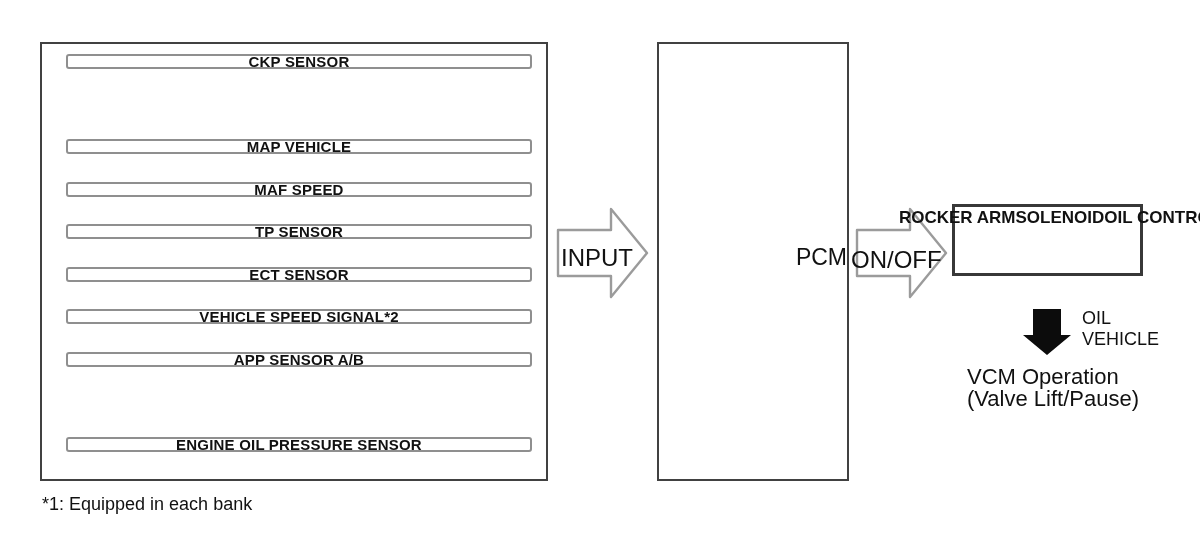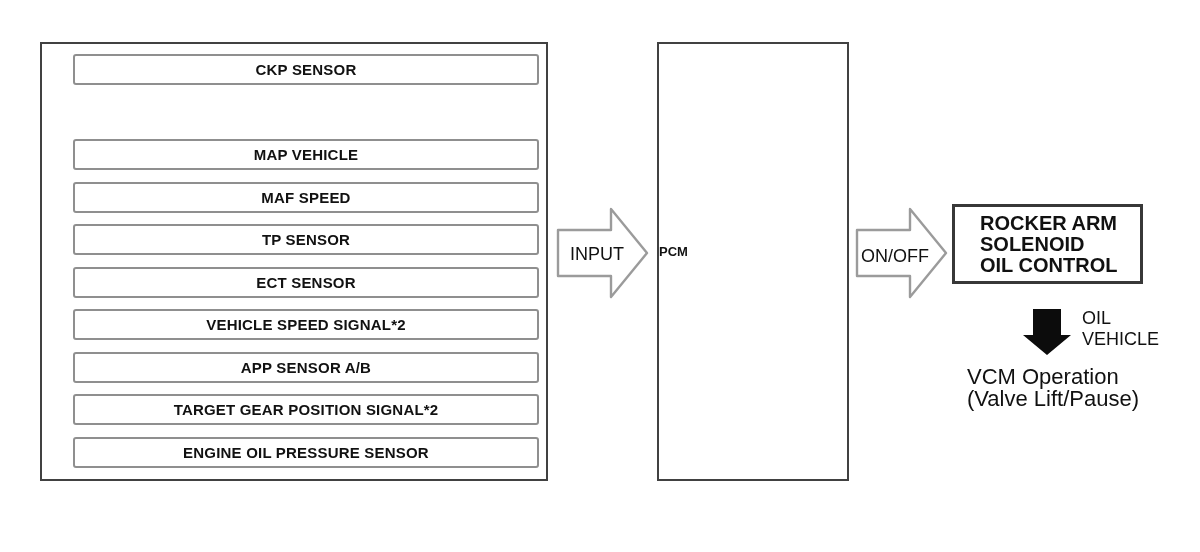--- a/index.html
+++ b/index.html
@@ -19,22 +19,22 @@
   .abs { position: absolute; box-sizing: border-box; }
 
   
   .outer-box {
     left: 40px; top: 42px;
     width: 508px; height: 439px;
     border: 2px solid #414141;
     background: #ffffff;
   }
   .sensor-box {
-    left: 31px;
-    width: 466px; height: 31px;
+    left: 24px;
+    width: 466px; height: 15px;
     border: 2px solid #8f8f8f;
     border-radius: 3px;
     background: #ffffff;
     display: flex;
     align-items: center;
     justify-content: center;
     font-size: 15px;
     font-weight: bold;
     letter-spacing: 0.2px;
     white-space: nowrap;
@@ -44,45 +44,45 @@
   .pcm-box {
     left: 657px; top: 42px;
     width: 192px; height: 439px;
     border: 2px solid #414141;
     background: #ffffff;
   }
   .pcm-label {
     position: absolute;
     left: 0; top: 200px;
     width: 100%;
-    text-align: left;
-    font-size: 13px;
-    font-weight: bold;
+    text-align: right;
+    font-size: 23px;
+    font-weight: normal;
   }
   .arrow-label {
-    font-size: 18px;
+    font-size: 24px;
     text-align: center;
     white-space: nowrap;
   }
   .input-arrow-svg  { left: 556px; top: 206px; }
   .input-arrow-text { left: 552px; top: 244px; width: 90px; }
   .onoff-arrow-svg  { left: 855px; top: 206px; }
   .onoff-arrow-text { left: 851px; top: 246px; width: 88px; }
 
   
   .solenoid-box {
     left: 952px; top: 204px;
-    width: 191px; height: 80px;
+    width: 191px; height: 72px;
     border: 3px solid #383838;
     background: #ffffff;
     display: flex;
-    flex-direction: column;
+    flex-direction: row;
     justify-content: center;
     padding-left: 25px;
-    font-size: 20px;
+    font-size: 17px;
     font-weight: bold;
     line-height: 21px;
     white-space: nowrap;
   }
 
   
   .down-arrow-svg { left: 1022px; top: 308px; }
   .oil-pressure {
     left: 1082px; top: 308px;
     font-size: 18px;
@@ -124,23 +124,20 @@
       </div>
     <div class="abs sensor-box" style="top:223px">
         <span>ECT SENSOR</span>
       </div>
     <div class="abs sensor-box" style="top:265px">
         <span>VEHICLE SPEED SIGNAL*2</span>
       </div>
     <div class="abs sensor-box" style="top:308px">
         <span>APP SENSOR A/B</span>
       </div>
-    <div class="abs sensor-box" style="top:350px">
-        <span>TARGET GEAR POSITION SIGNAL*2</span>
-      </div>
     <div class="abs sensor-box" style="top:393px">
         <span>ENGINE OIL PRESSURE SENSOR</span>
       </div>
   </div>
 
   <svg class="abs input-arrow-svg" width="94" height="94" viewBox="0 0 94 94">
     <polygon points="2,24 55,24 55,3 91,47 55,91 55,70 2,70" fill="#ffffff" stroke="#9b9b9b" stroke-width="2.4" stroke-linejoin="round"></polygon>
   </svg>
   <div class="abs arrow-label input-arrow-text">INPUT</div>
 
@@ -166,15 +163,16 @@
     <div>OIL</div>
     <div>VEHICLE</div>
   </div>
 
   <div class="abs vcm-operation">
     <div>VCM Operation</div>
     <div>(Valve Lift/Pause)</div>
   </div>
 
   <div class="abs footnotes">
+    <div>*1: Equipped in each bank</div>
   </div>
 
 </div>
 
 </body></html>

